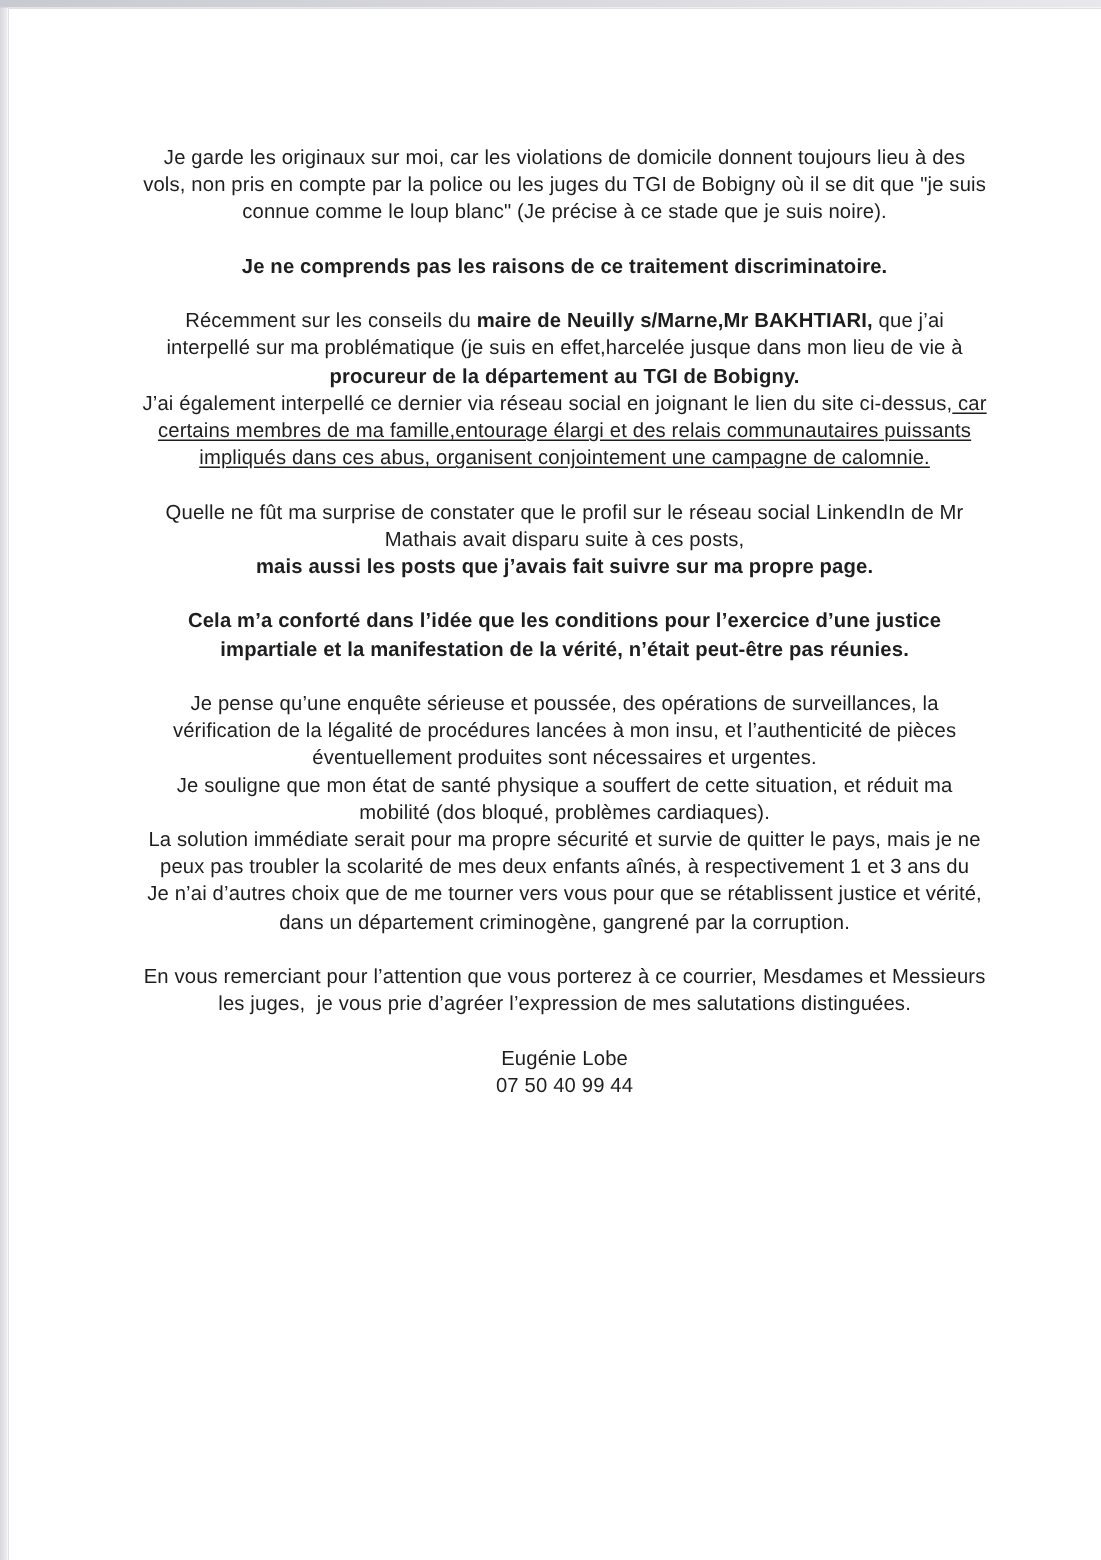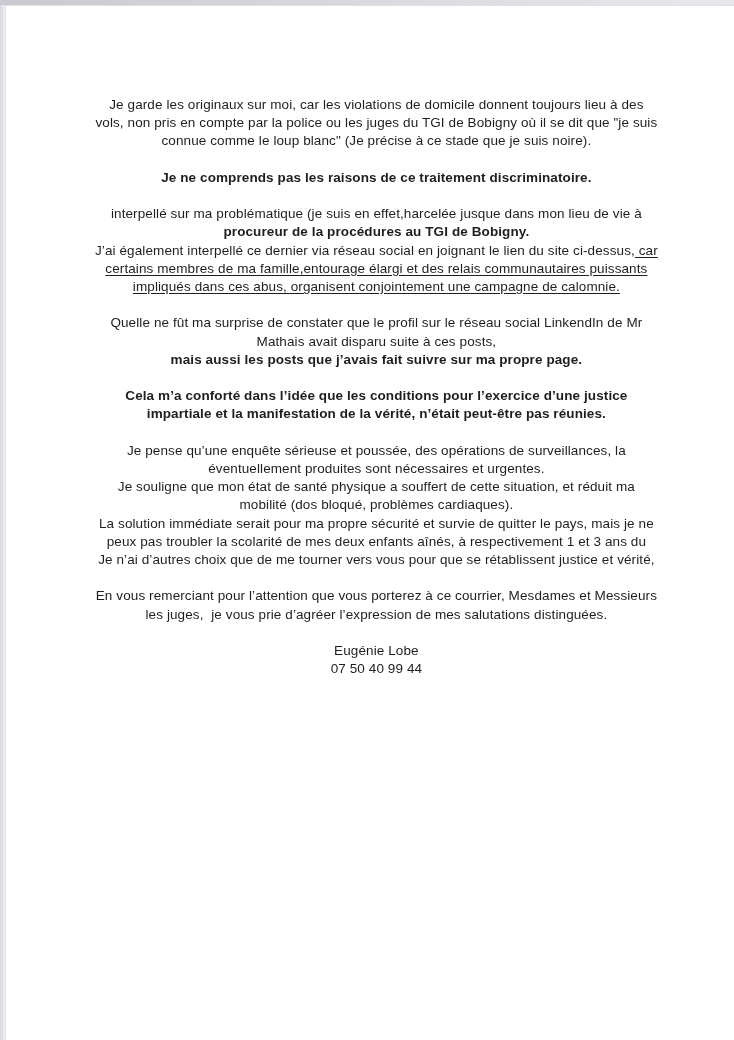--- a/index.html
+++ b/index.html
@@ -53,43 +53,46 @@
   <div class="letter">
       <div class="paragraph">
         <div class="line"><span>Je garde les originaux sur moi, car les violations de domicile donnent toujours lieu à des</span></div>
         <div class="line"><span>vols, non pris en compte par la police ou les juges du TGI de Bobigny où il se dit que "je suis</span></div>
         <div class="line"><span>connue comme le loup blanc" (Je précise à ce stade que je suis noire).</span></div>
       </div>
       <div class="paragraph">
         <div class="line"><span class="b">Je ne comprends pas les raisons de ce traitement discriminatoire.</span></div>
       </div>
       <div class="paragraph">
+        <div class="line"><span>Récemment sur les conseils du </span><span class="b">maire de Neuilly s/Marne,Mr BAKHTIARI,</span><span> que j’ai</span></div>
         <div class="line"><span>interpellé sur ma problématique (je suis en effet,harcelée jusque dans mon lieu de vie à</span></div>
-        <div class="line"><span class="b">procureur de la procédures au TGI de Bobigny.</span></div>
+        <div class="line"><span class="b">procureur de la département au TGI de Bobigny.</span></div>
         <div class="line"><span>J’ai également interpellé ce dernier via réseau social en joignant le lien du site ci-dessus,</span><span class="u"> car</span></div>
         <div class="line"><span class="u">certains membres de ma famille,entourage élargi et des relais communautaires puissants</span></div>
         <div class="line"><span class="u">impliqués dans ces abus, organisent conjointement une campagne de calomnie.</span></div>
       </div>
       <div class="paragraph">
         <div class="line"><span>Quelle ne fût ma surprise de constater que le profil sur le réseau social LinkendIn de Mr</span></div>
         <div class="line"><span>Mathais avait disparu suite à ces posts,</span></div>
         <div class="line"><span class="b i">mais aussi les posts que j’avais fait suivre sur ma propre page.</span></div>
       </div>
       <div class="paragraph">
         <div class="line"><span class="b i">Cela m’a conforté dans l’idée que les conditions pour l’exercice d’une justice</span></div>
         <div class="line"><span class="b i">impartiale et la manifestation de la vérité, n’était peut-être pas réunies.</span></div>
       </div>
       <div class="paragraph">
         <div class="line"><span>Je pense qu’une enquête sérieuse et poussée, des opérations de surveillances, la</span></div>
+        <div class="line"><span>vérification de la légalité de procédures lancées à mon insu, et l’authenticité de pièces</span></div>
         <div class="line"><span>éventuellement produites sont nécessaires et urgentes.</span></div>
         <div class="line"><span>Je souligne que mon état de santé physique a souffert de cette situation, et réduit ma</span></div>
         <div class="line"><span>mobilité (dos bloqué, problèmes cardiaques).</span></div>
         <div class="line"><span>La solution immédiate serait pour ma propre sécurité et survie de quitter le pays, mais je ne</span></div>
         <div class="line"><span>peux pas troubler la scolarité de mes deux enfants aînés, à respectivement 1 et 3 ans du</span></div>
         <div class="line"><span>Je n’ai d’autres choix que de me tourner vers vous pour que se rétablissent justice et vérité,</span></div>
+        <div class="line"><span>dans un département criminogène, gangrené par la corruption.</span></div>
       </div>
       <div class="paragraph">
         <div class="line"><span>En vous remerciant pour l’attention que vous porterez à ce courrier, Mesdames et Messieurs</span></div>
         <div class="line"><span>les juges,  je vous prie d’agréer l’expression de mes salutations distinguées.</span></div>
       </div>
       <div class="paragraph">
         <div class="line"><span>Eugénie Lobe</span></div>
         <div class="line"><span>07 50 40 99 44</span></div>
       </div>
     </div>

